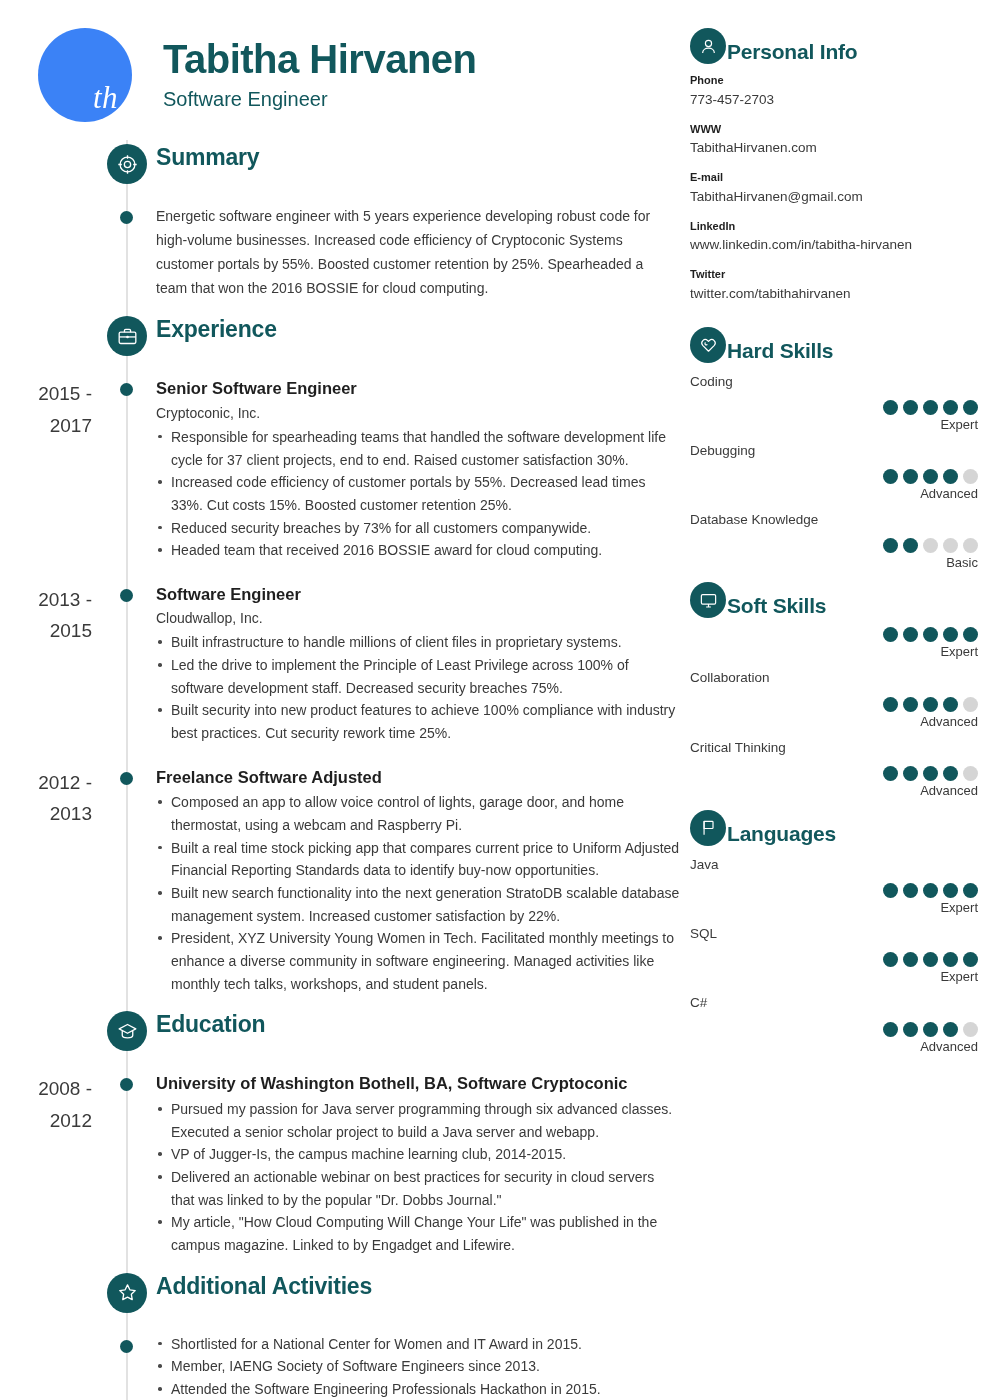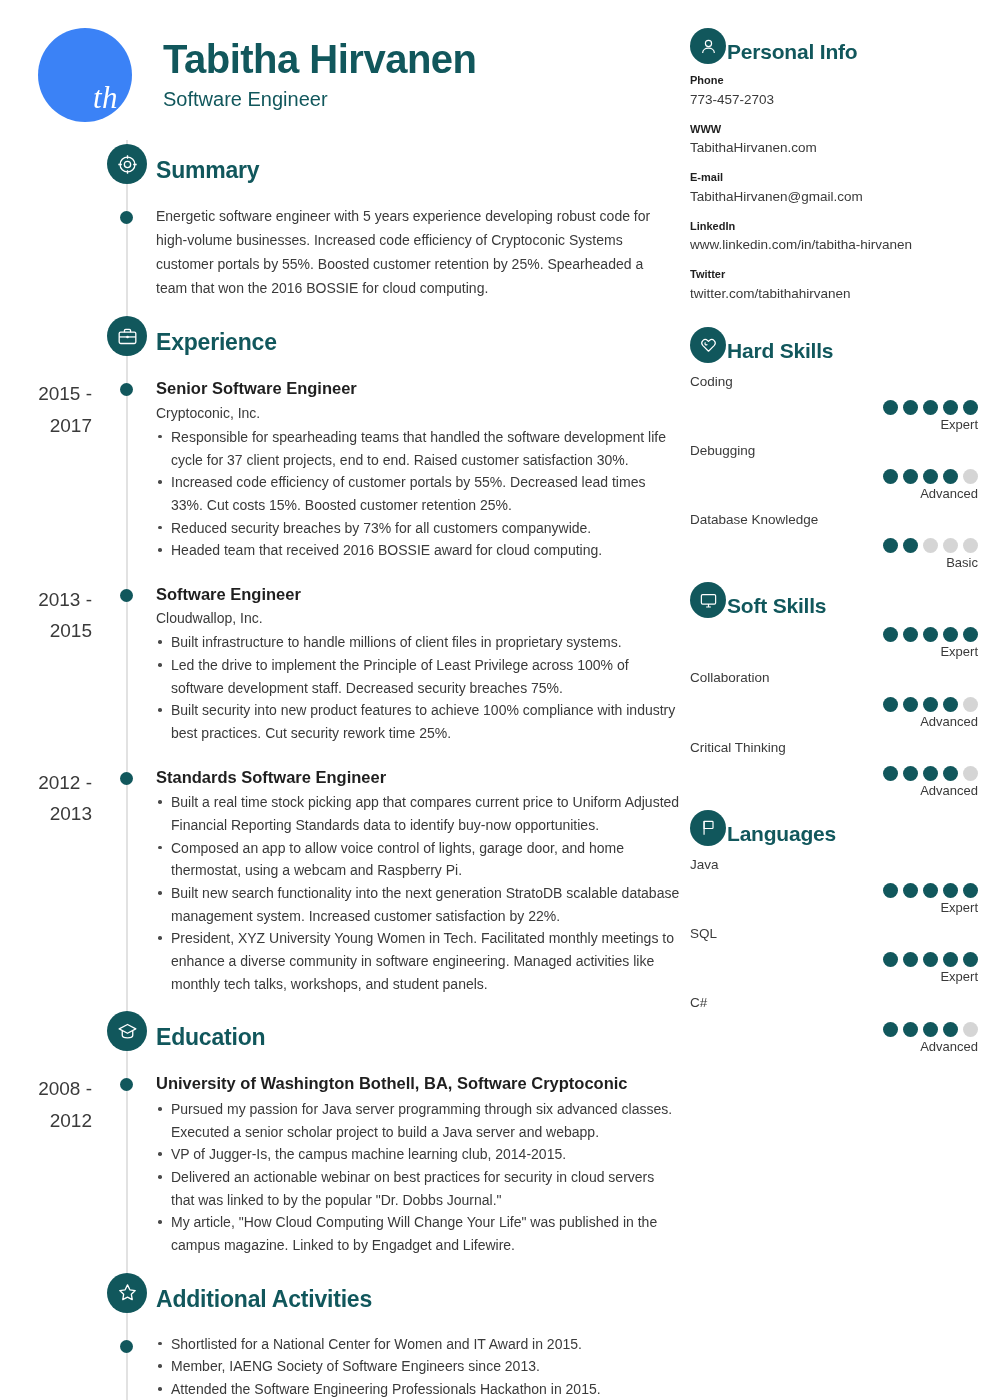--- a/index.html
+++ b/index.html
@@ -81,21 +81,21 @@
     font-size: 20px;
     color: #11575c;
     margin-top: 6px;
     font-weight: normal;
   }
 
   
   .section-head {
     position: relative;
     display: flex;
-    align-items: flex-end;
+    align-items: flex-start;
     min-height: 40px;
     padding-left: 156px;
     margin-top: 4px;
     z-index: 2;
   }
   .sec-icon {
     position: absolute;
     left: 107px;
     top: 50%;
     transform: translateY(-50%);
@@ -340,24 +340,24 @@
           <li>Led the drive to implement the Principle of Least Privilege across 100% of software development staff. Decreased security breaches 75%.</li>
           <li>Built security into new product features to achieve 100% compliance with industry best practices. Cut security rework time 25%.</li>
         </ul>
       </div>
     </div>
 
     <div class="entry">
       <div class="entry-date">2012 - 2013</div>
       <span class="entry-dot"></span>
       <div class="entry-body">
-        <div class="entry-title">Standards Software Engineer</div>
+        <div class="entry-title">Freelance Software Adjusted</div>
         <ul class="bullets">
+          <li>Composed an app to allow voice control of lights, garage door, and home thermostat, using a webcam and Raspberry Pi.</li>
           <li>Built a real time stock picking app that compares current price to Uniform Adjusted Financial Reporting Standards data to identify buy-now opportunities.</li>
-          <li>Composed an app to allow voice control of lights, garage door, and home thermostat, using a webcam and Raspberry Pi.</li>
           <li>Built new search functionality into the next generation StratoDB scalable database management system. Increased customer satisfaction by 22%.</li>
           <li>President, XYZ University Young Women in Tech. Facilitated monthly meetings to enhance a diverse community in software engineering. Managed activities like monthly tech talks, workshops, and student panels.</li>
         </ul>
       </div>
     </div>
 
     <div class="gap-sm"></div>
 
     <div class="section-head">
       <span class="sec-icon">

